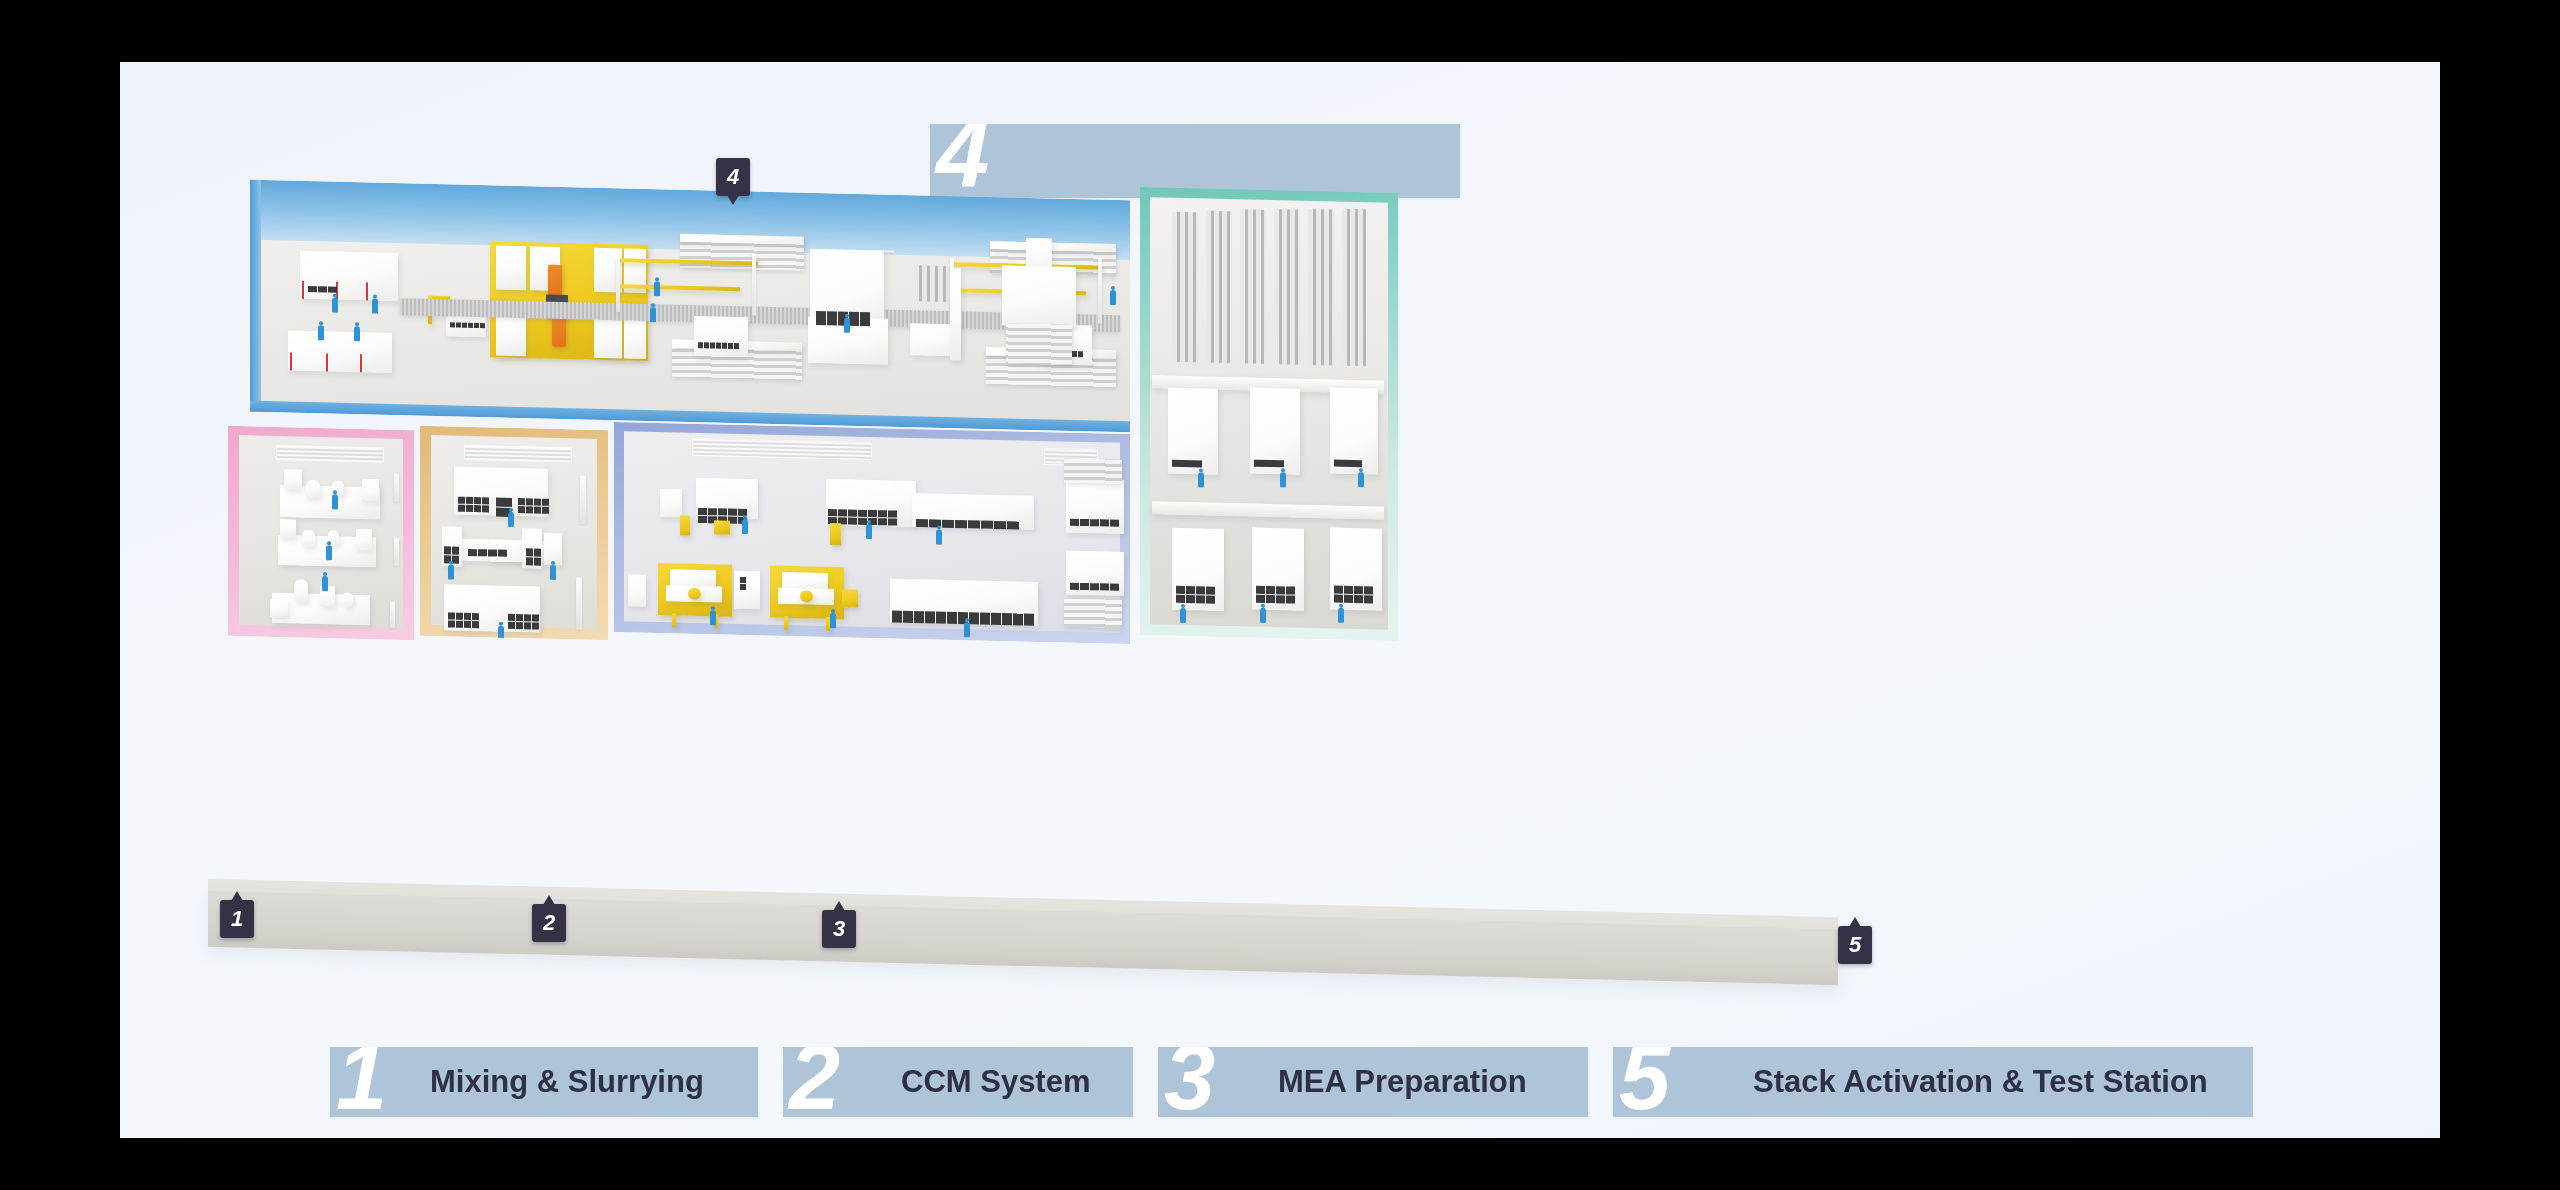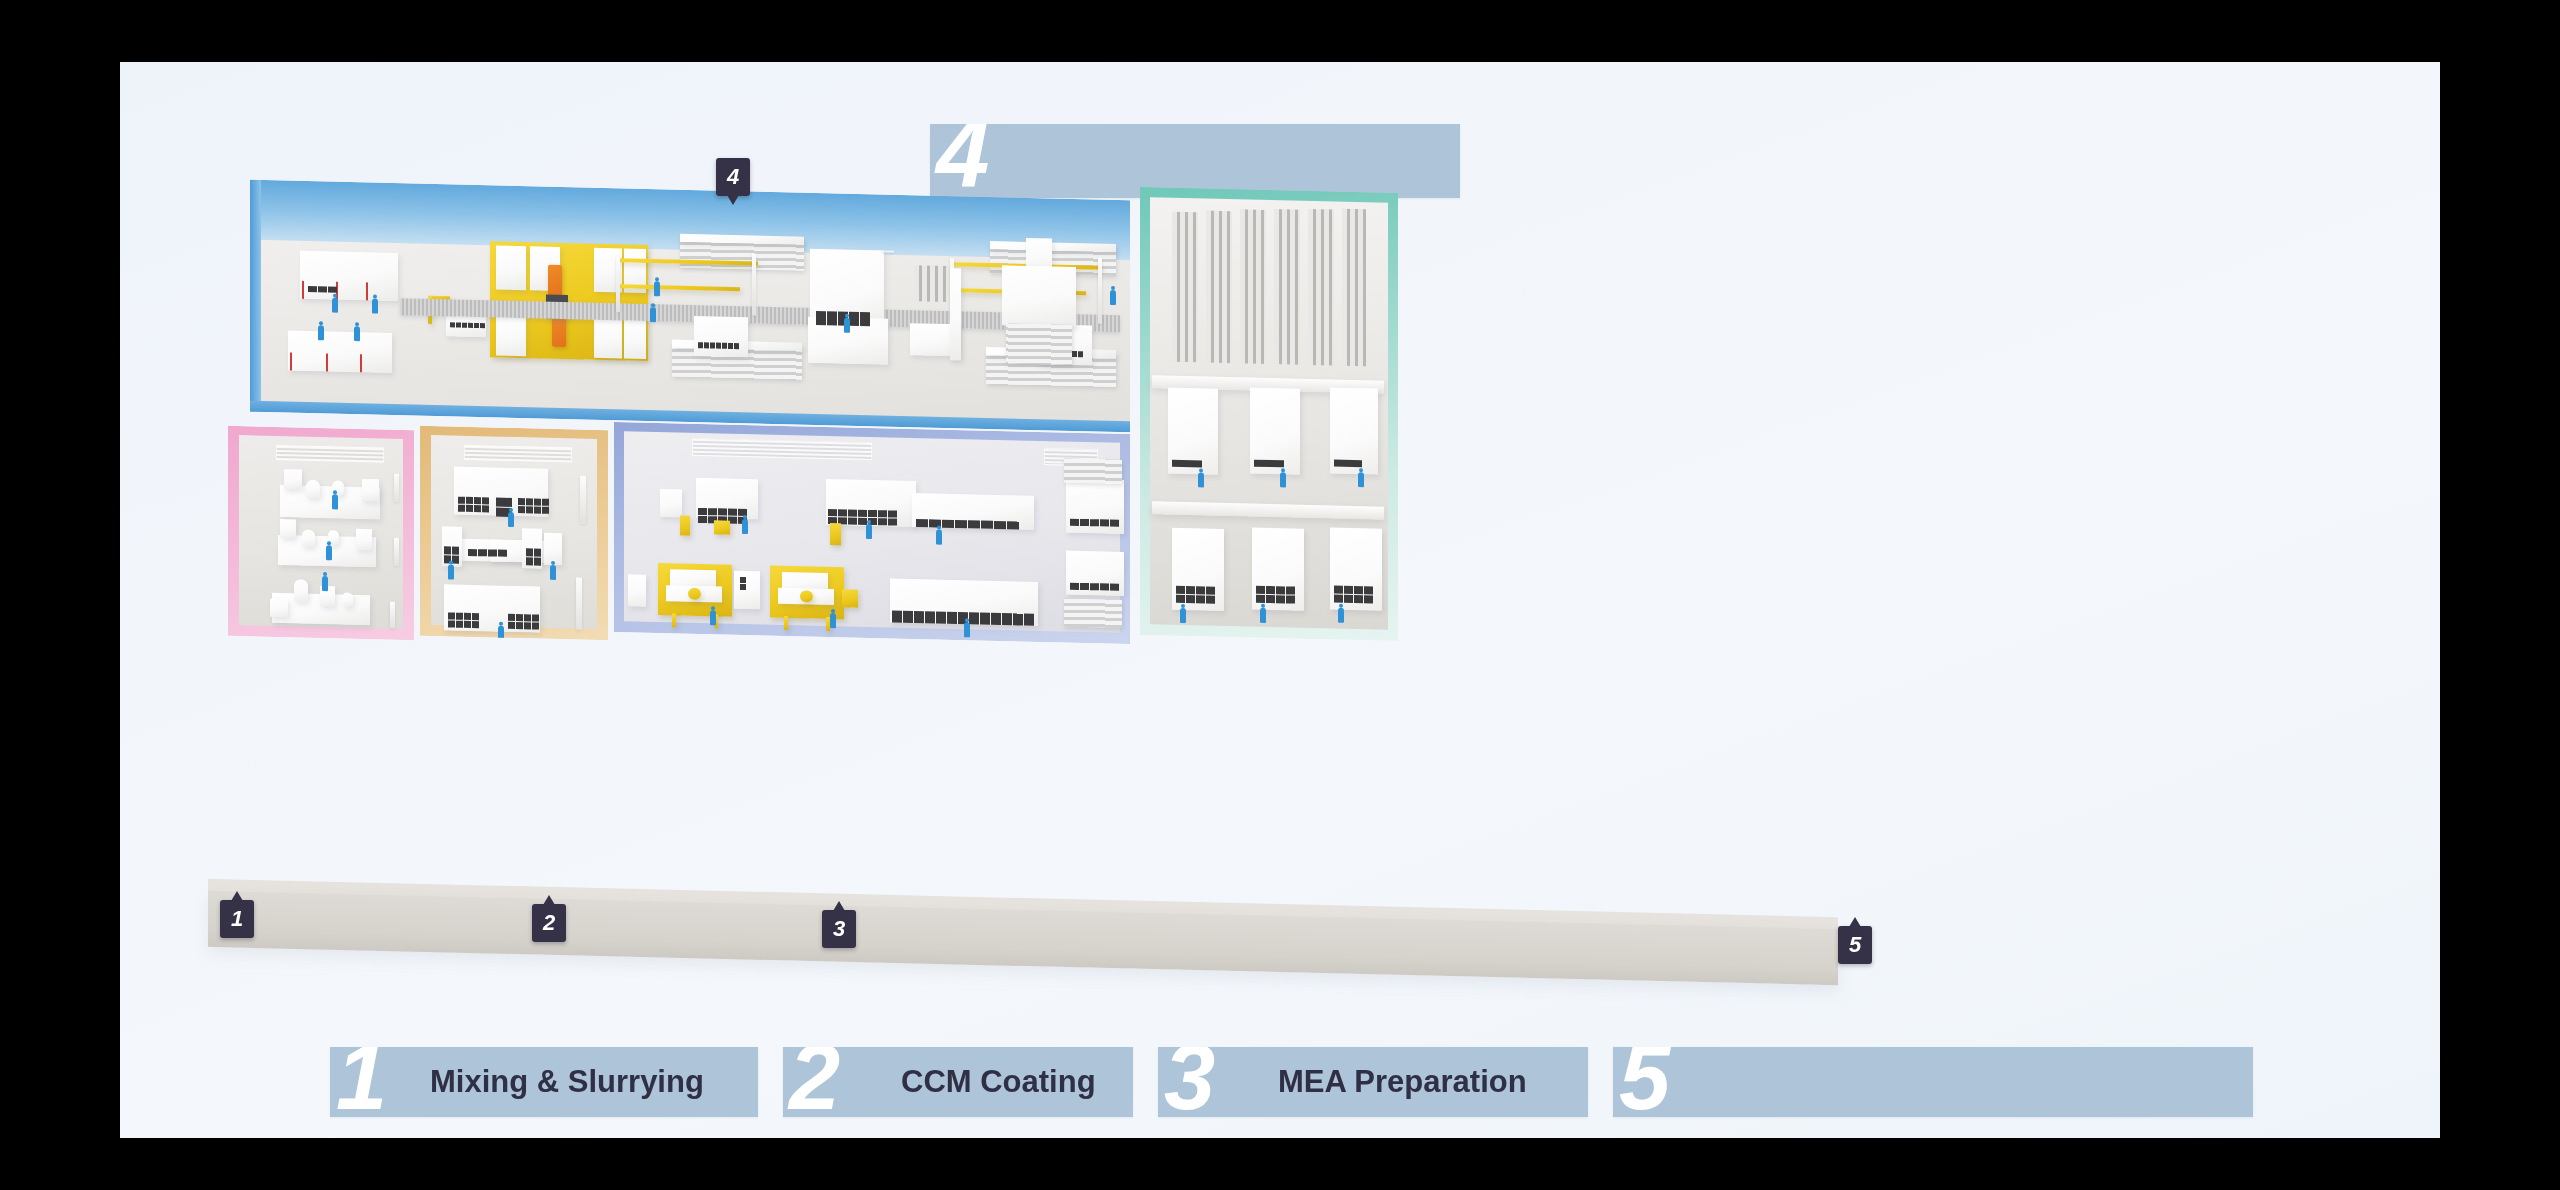--- a/index.html
+++ b/index.html
@@ -691,24 +691,25 @@
     <div class="marker up" style="left:1718px;top:756px;">5</div>
   </div>
 
   <div id="legend">
     <div class="banner lg1">
       <span class="num">1</span>
       <span class="txt">Mixing &amp; Slurrying</span>
     </div>
     <div class="banner lg2">
       <span class="num">2</span>
-      <span class="txt">CCM Coating</span>
+      <span class="txt">CCM System</span>
     </div>
     <div class="banner lg3">
       <span class="num">3</span>
       <span class="txt">MEA Preparation</span>
     </div>
     <div class="banner lg5">
       <span class="num">5</span>
+      <span class="txt">Stack Activation &amp; Test Station</span>
     </div>
   </div>
 
 </div>
 
 </body></html>

